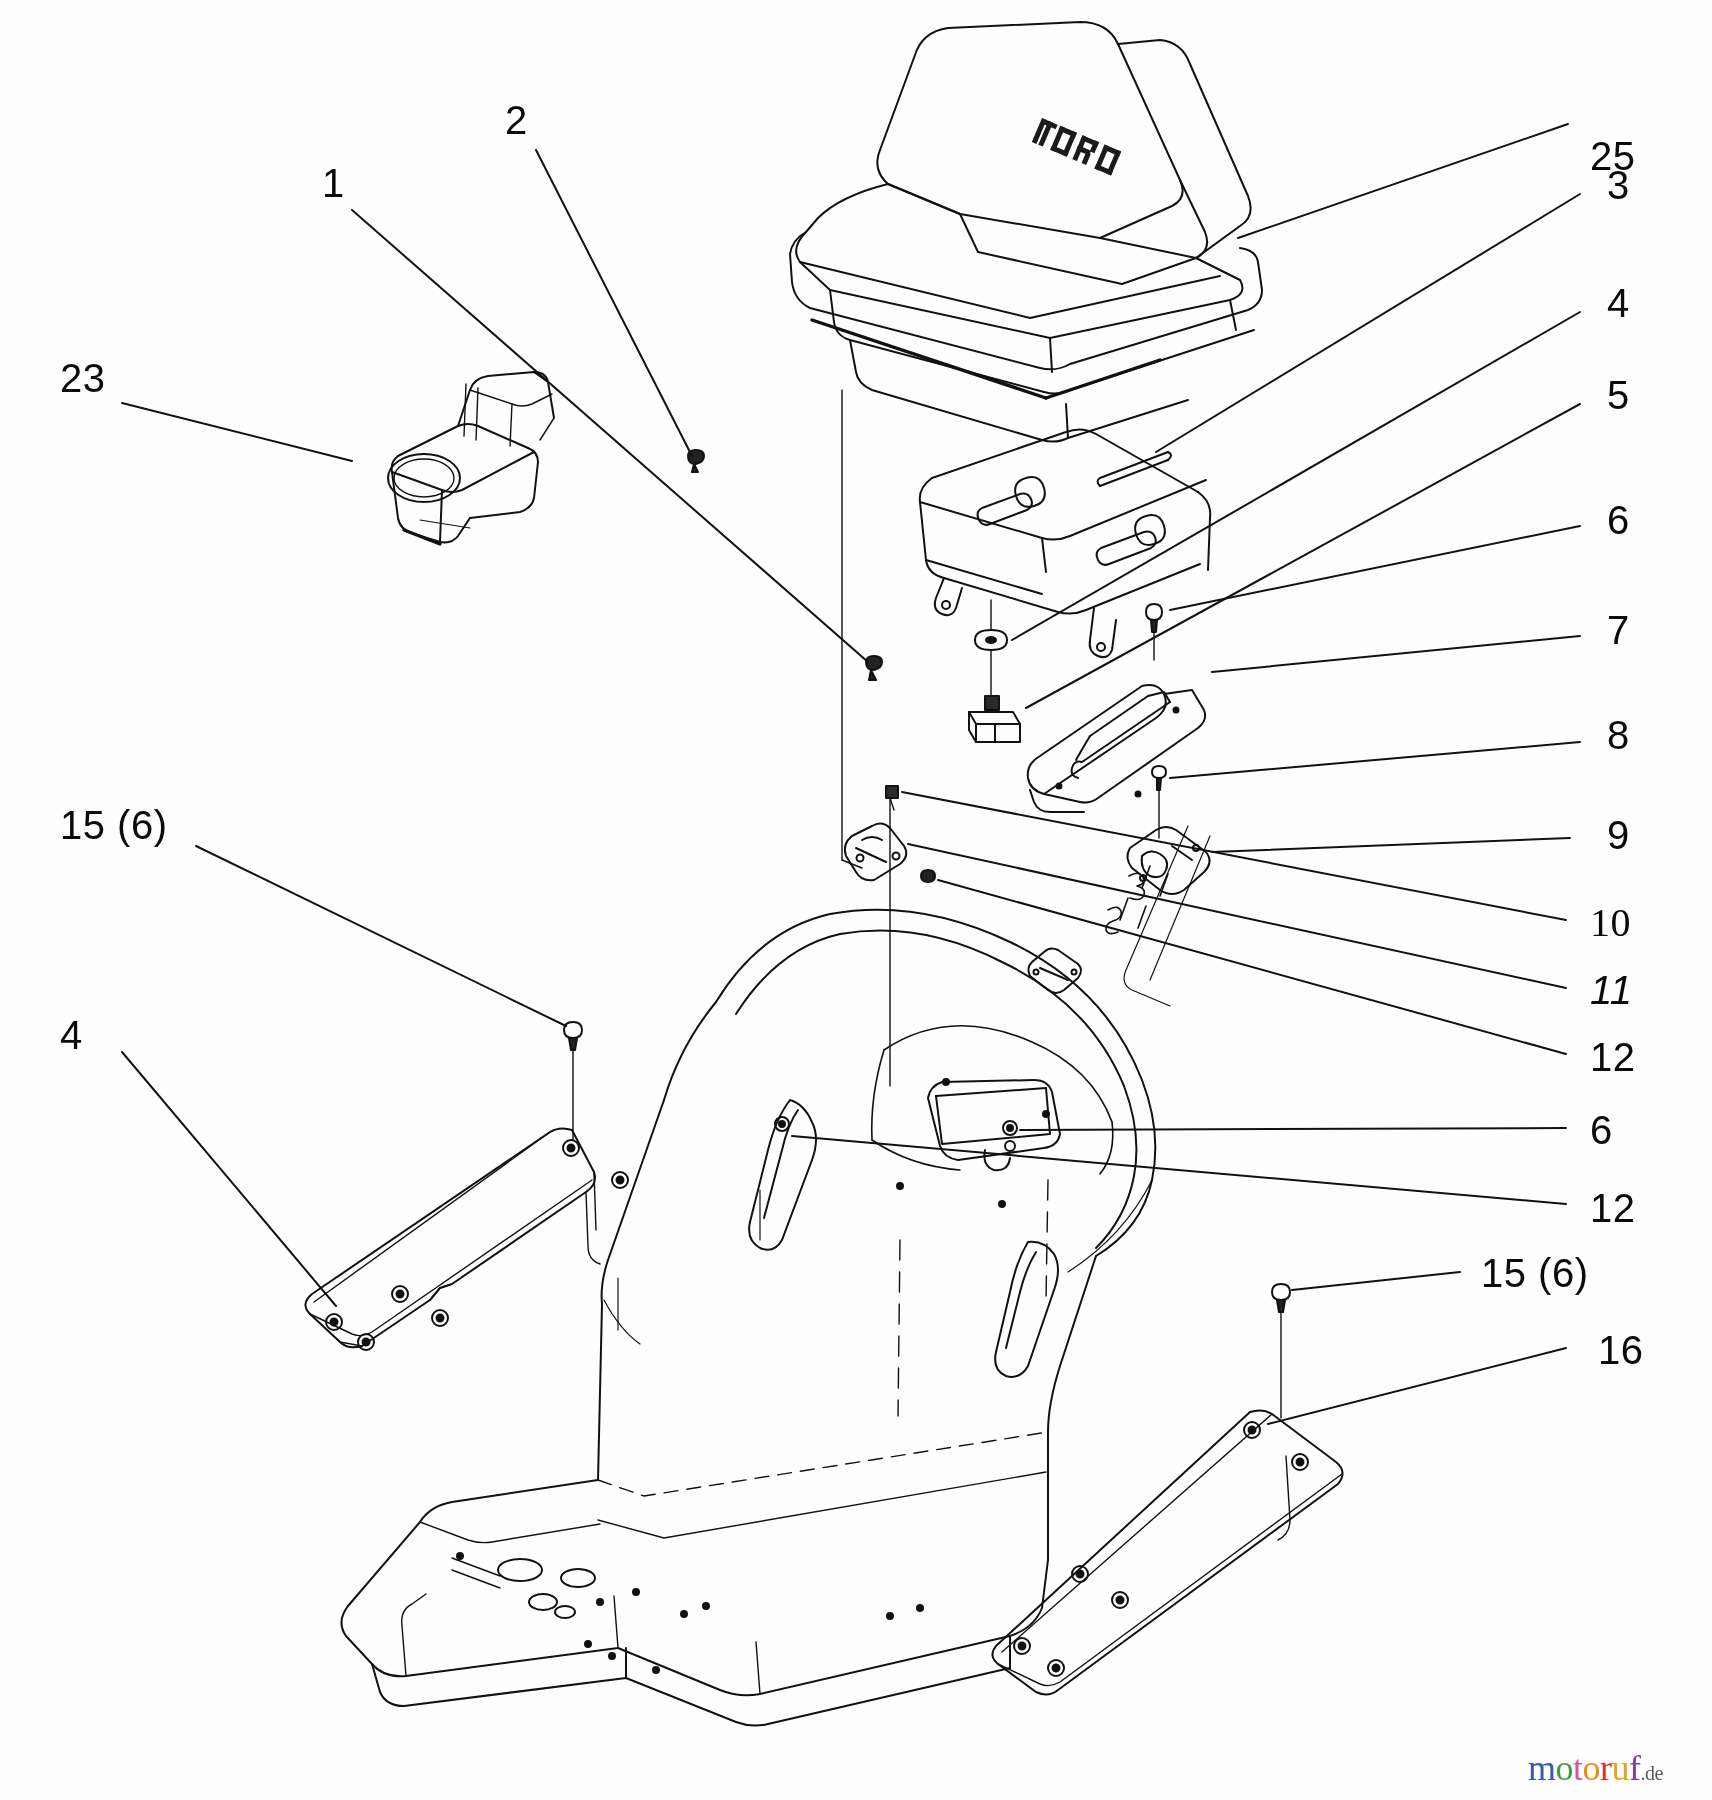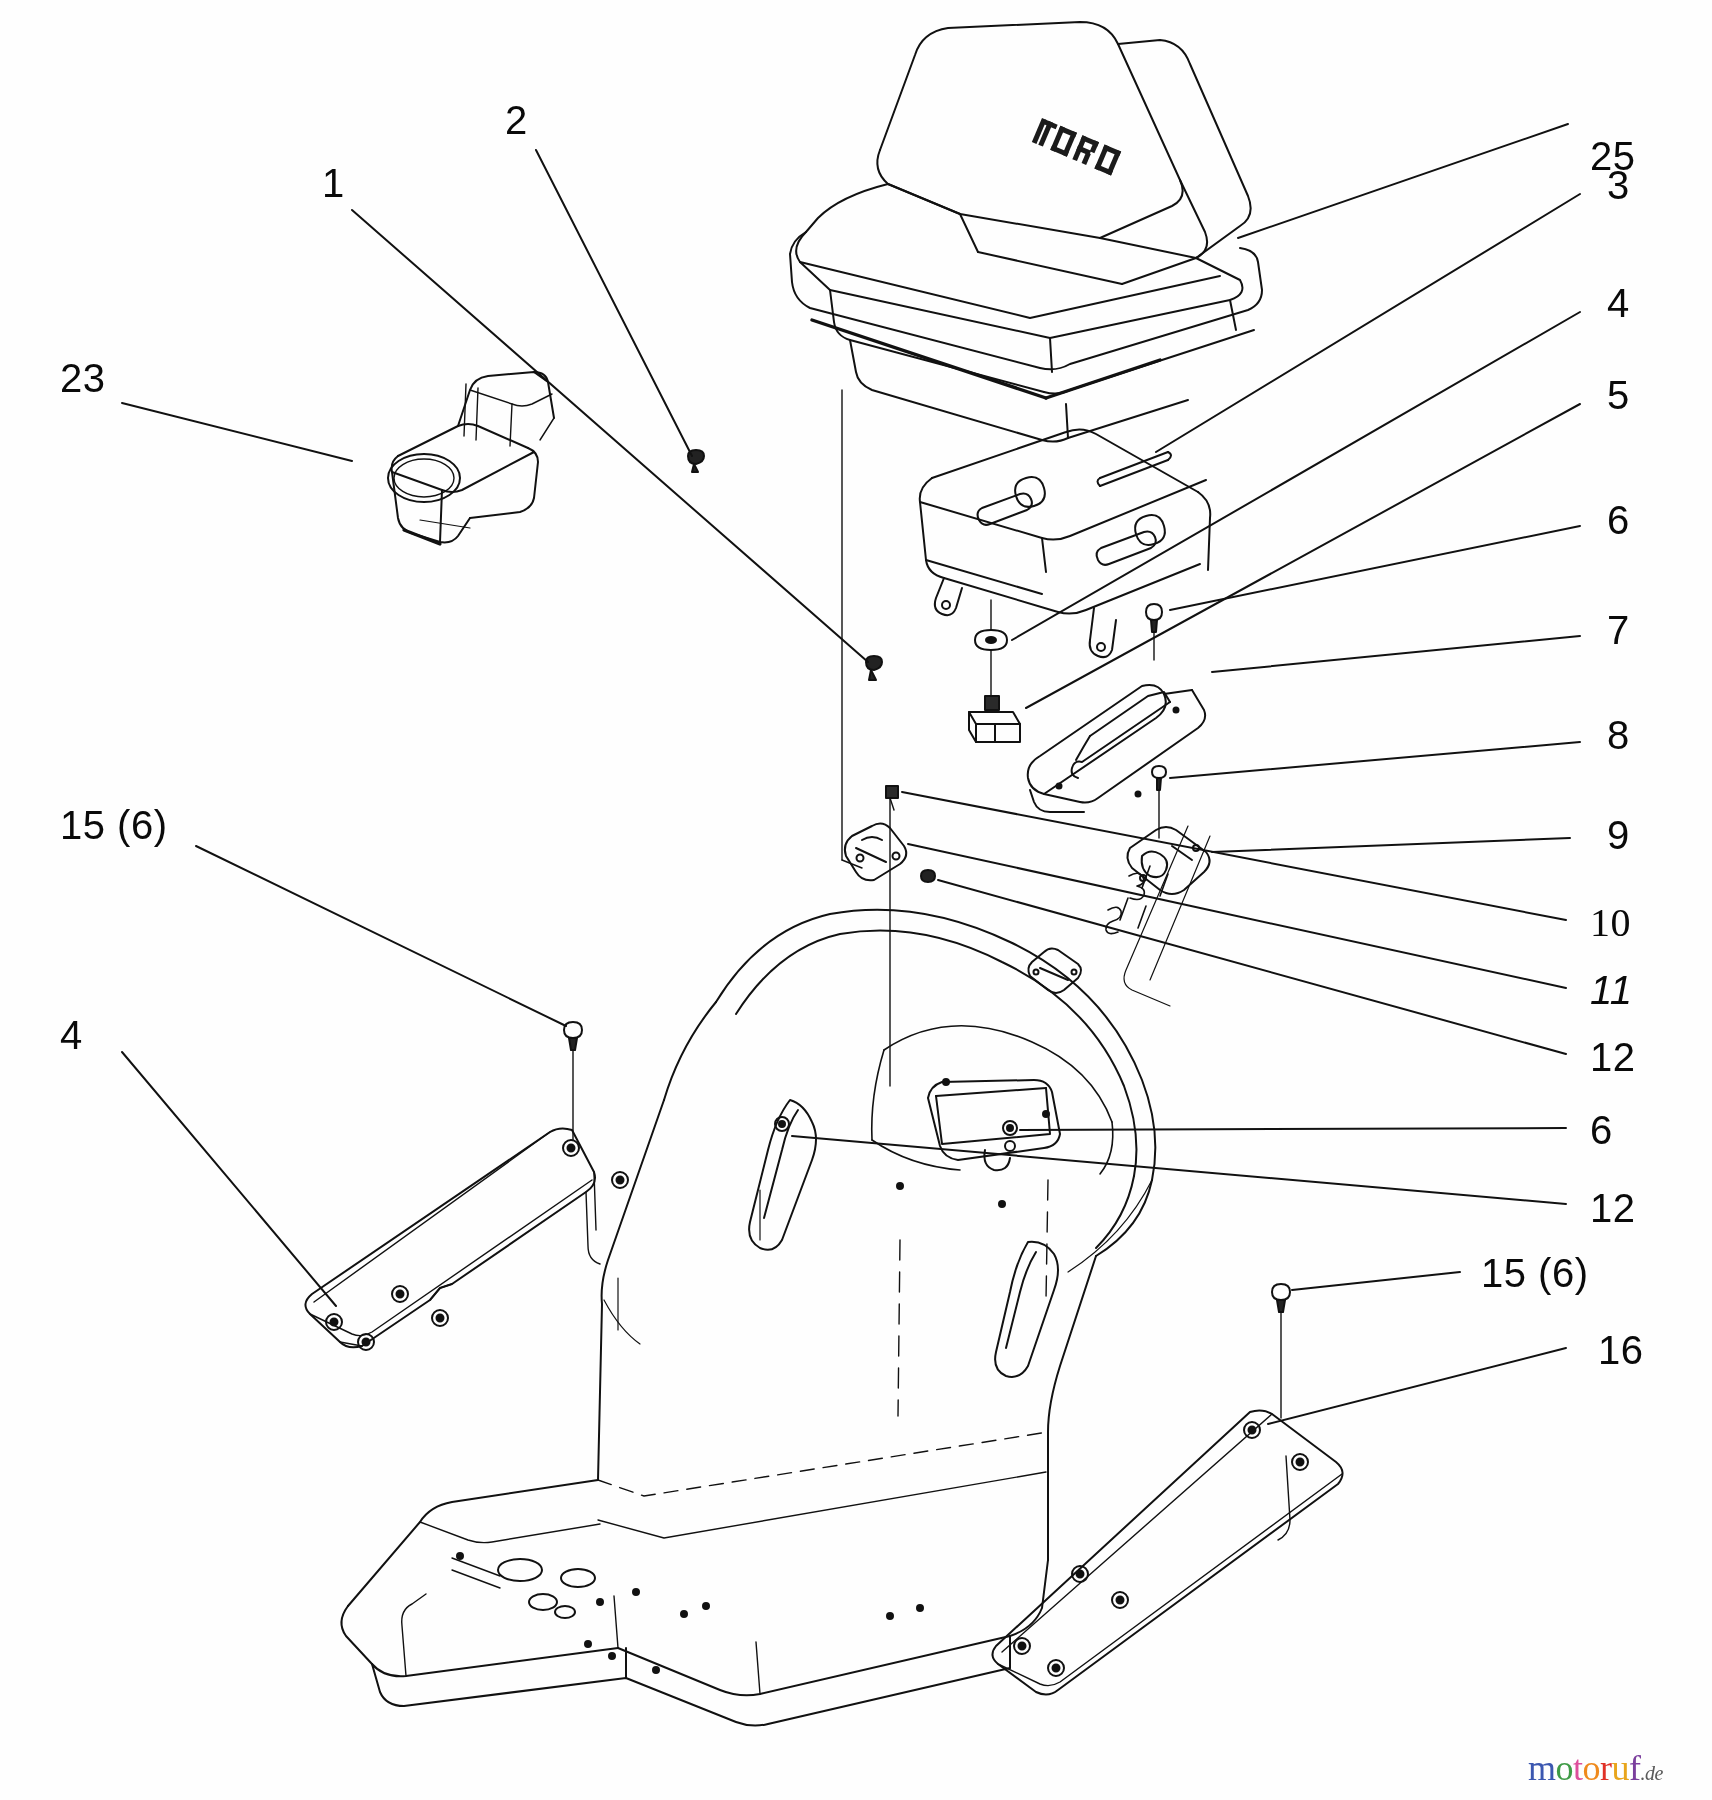--- a/index.html
+++ b/index.html
@@ -37,21 +37,20 @@
     top: 1750px;
     font-family: "Liberation Serif", serif;
     font-size: 36px;
     letter-spacing: -0.5px;
     white-space: nowrap;
     line-height: 1;
   }
   #watermark .de {
     font-size: 20px;
     color: #5a5a5a;
-    font-style: italic;
   }
 </style>
 </head>
 <body>
 
 <div id="page">
 
   <svg id="artwork" viewBox="0 0 1712 1800" xmlns="http://www.w3.org/2000/svg">
     <g fill="none" stroke="#111111" stroke-width="2.0" stroke-linejoin="round" stroke-linecap="round">
 

